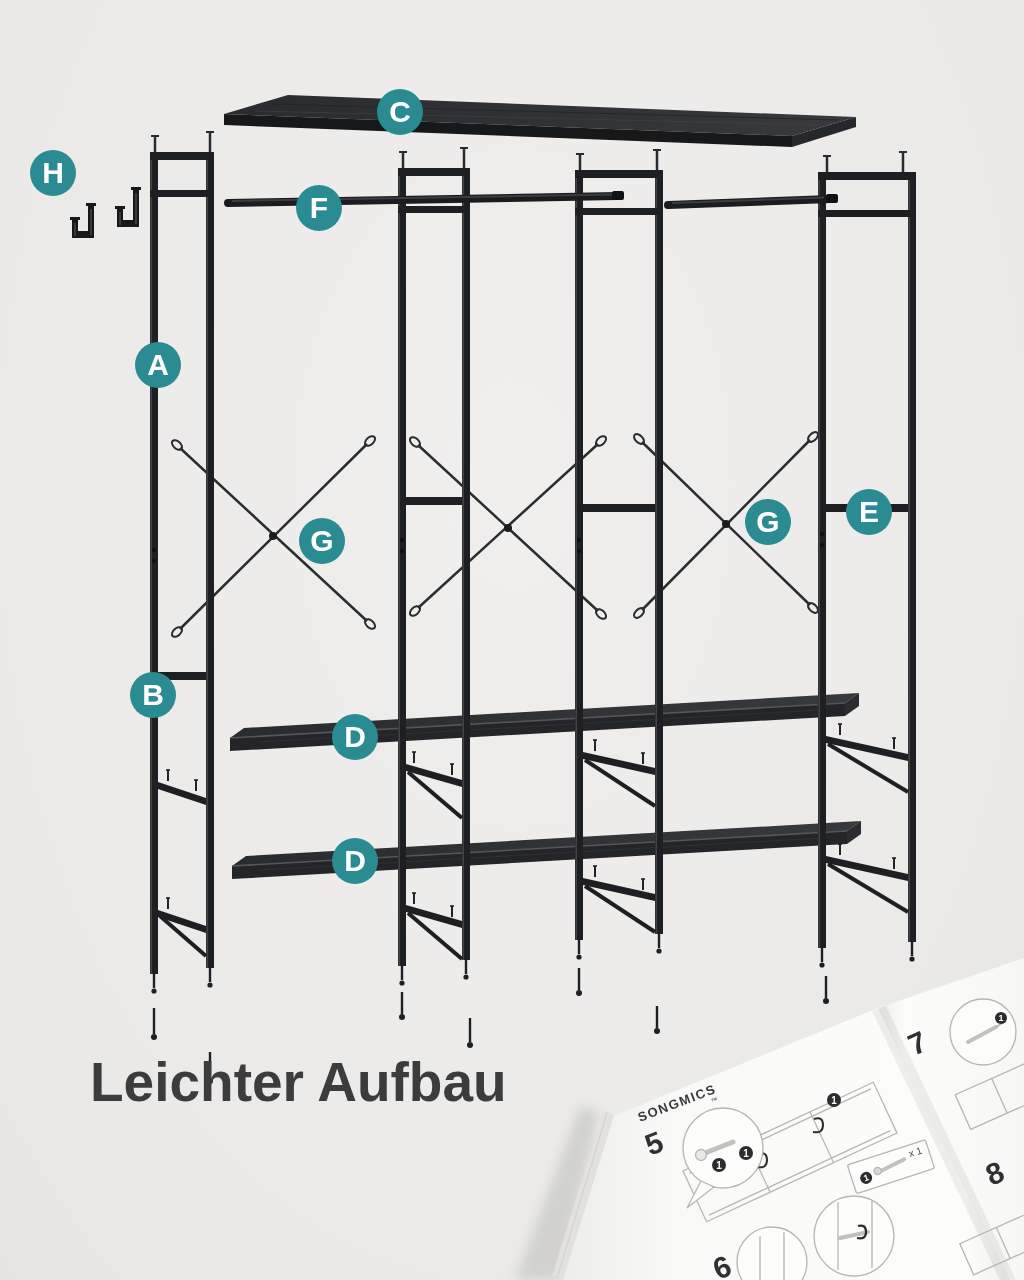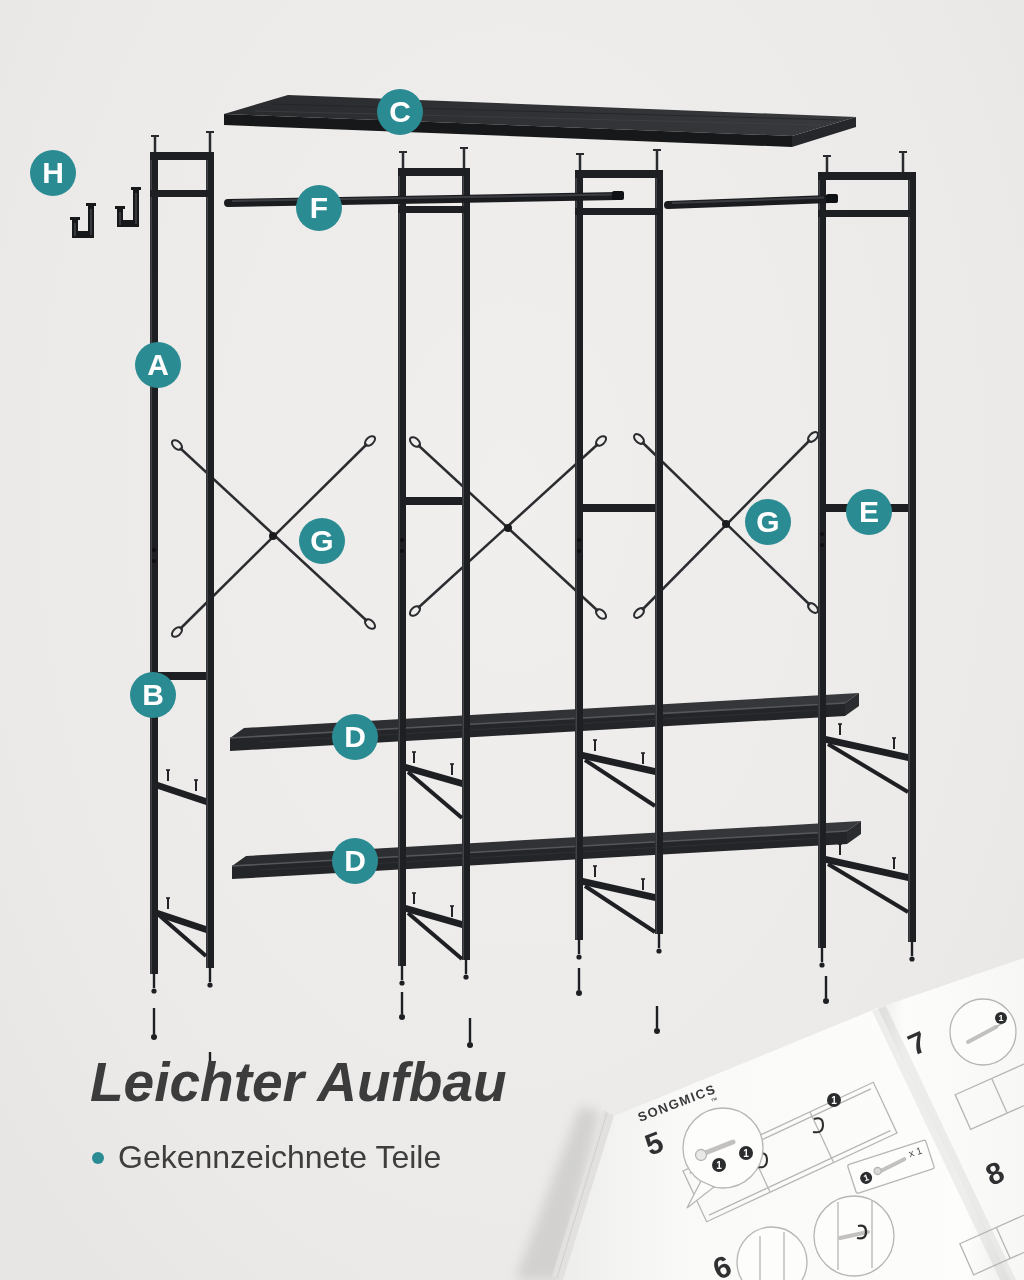--- a/index.html
+++ b/index.html
@@ -8,21 +8,21 @@
     background:radial-gradient(ellipse at 50% 38%, #f0efed 0%, #ebeae8 70%, #e6e5e3 100%);
     font-family:"Liberation Sans", sans-serif;
   }
   .stage svg{position:absolute;left:0;top:0;}
   .plabel{
     position:absolute;width:46px;height:46px;border-radius:50%;
     background:#2b8b92;color:#ffffff;display:flex;align-items:center;justify-content:center;
     font-size:30px;font-weight:bold;line-height:1;
   }
   .caption{position:absolute;left:90px;top:1050px;color:#3c3c3c;}
-  .caption h1{margin:0;font-size:55px;font-weight:bold;letter-spacing:0px;font-style:italic;}
+  .caption h1{margin:0;font-size:55px;font-weight:bold;letter-spacing:0px;}
   .caption ul{list-style:none;margin:25px 0 0 2px;padding:0;}
   .caption li{display:flex;align-items:center;font-size:32px;color:#3e3e3e;margin-bottom:10px;}
   .caption .dot{width:12px;height:12px;border-radius:50%;background:#2b8b92;margin-right:14px;flex:none;}
   text{font-family:"Liberation Sans", sans-serif;}
 </style>
 </head>
 <body>
 
 <div class="stage">
 
@@ -375,20 +375,16 @@
 <div class="plabel" style="left:745px;top:499px;">
       <span>G</span>
     </div>
 <div class="plabel" style="left:30px;top:150px;">
       <span>H</span>
     </div>
 
 <div class="caption">
   <h1>Leichter Aufbau</h1>
   <ul>
-    <li>
-      <span class="dot"></span>
-      <span>Gekennzeichnete Teile</span>
-    </li>
   </ul>
 </div>
 
 </div>
 
 </body></html>

